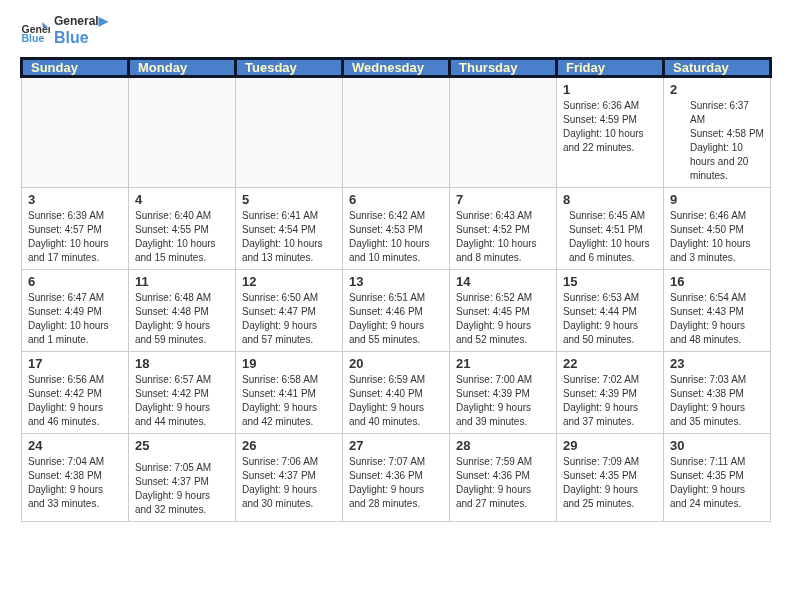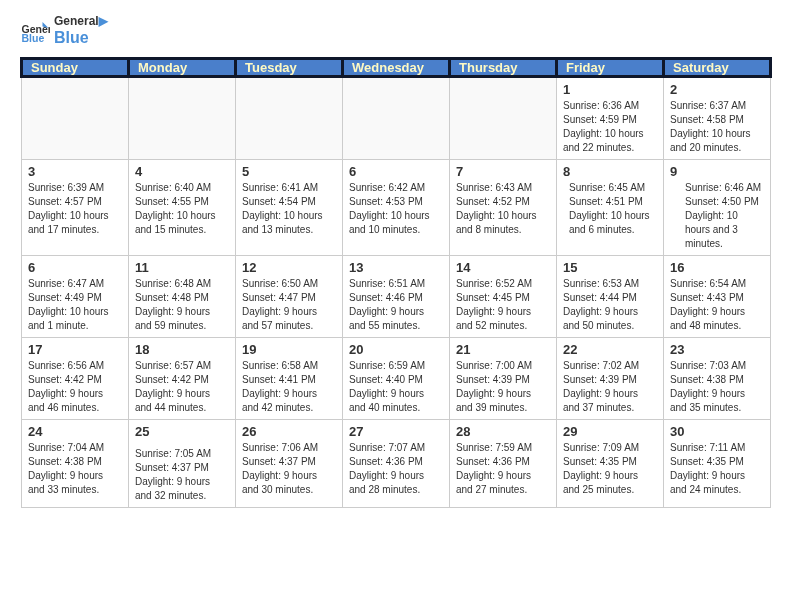--- a/index.html
+++ b/index.html
@@ -61,21 +61,21 @@
           <td class="empty"></td>
           <td class="empty"></td>
           <td>
             <span class="day-num">1</span>
             <div class="day-info" style="white-space: pre-line;">Sunrise: 6:36 AM
 Sunset: 4:59 PM
 Daylight: 10 hours and 22 minutes.</div>
           </td>
           <td>
             <span class="day-num">2</span>
-            <div class="day-info" style="white-space: pre-line;">Sunrise: 6:37 AM
+            <div class="day-info" style="white-space: pre-line; margin-left: 20px;">Sunrise: 6:37 AM
 Sunset: 4:58 PM
 Daylight: 10 hours and 20 minutes.</div>
           </td>
         </tr>
         <tr class="week">
           <td>
             <span class="day-num">3</span>
             <div class="day-info" style="white-space: pre-line;">Sunrise: 6:39 AM
 Sunset: 4:57 PM
 Daylight: 10 hours and 17 minutes.</div>
@@ -105,21 +105,21 @@
 Daylight: 10 hours and 8 minutes.</div>
           </td>
           <td>
             <span class="day-num">8</span>
             <div class="day-info" style="white-space: pre-line; margin-left: 6px;">Sunrise: 6:45 AM
 Sunset: 4:51 PM
 Daylight: 10 hours and 6 minutes.</div>
           </td>
           <td>
             <span class="day-num">9</span>
-            <div class="day-info" style="white-space: pre-line; margin-left: 15px;">Sunrise: 6:46 AM
+            <div class="day-info" style="white-space: pre-line;">Sunrise: 6:46 AM
 Sunset: 4:50 PM
 Daylight: 10 hours and 3 minutes.</div>
           </td>
         </tr>
         <tr class="week">
           <td>
             <span class="day-num">6</span>
             <div class="day-info" style="white-space: pre-line;">Sunrise: 6:47 AM
 Sunset: 4:49 PM
 Daylight: 10 hours and 1 minute.</div>

